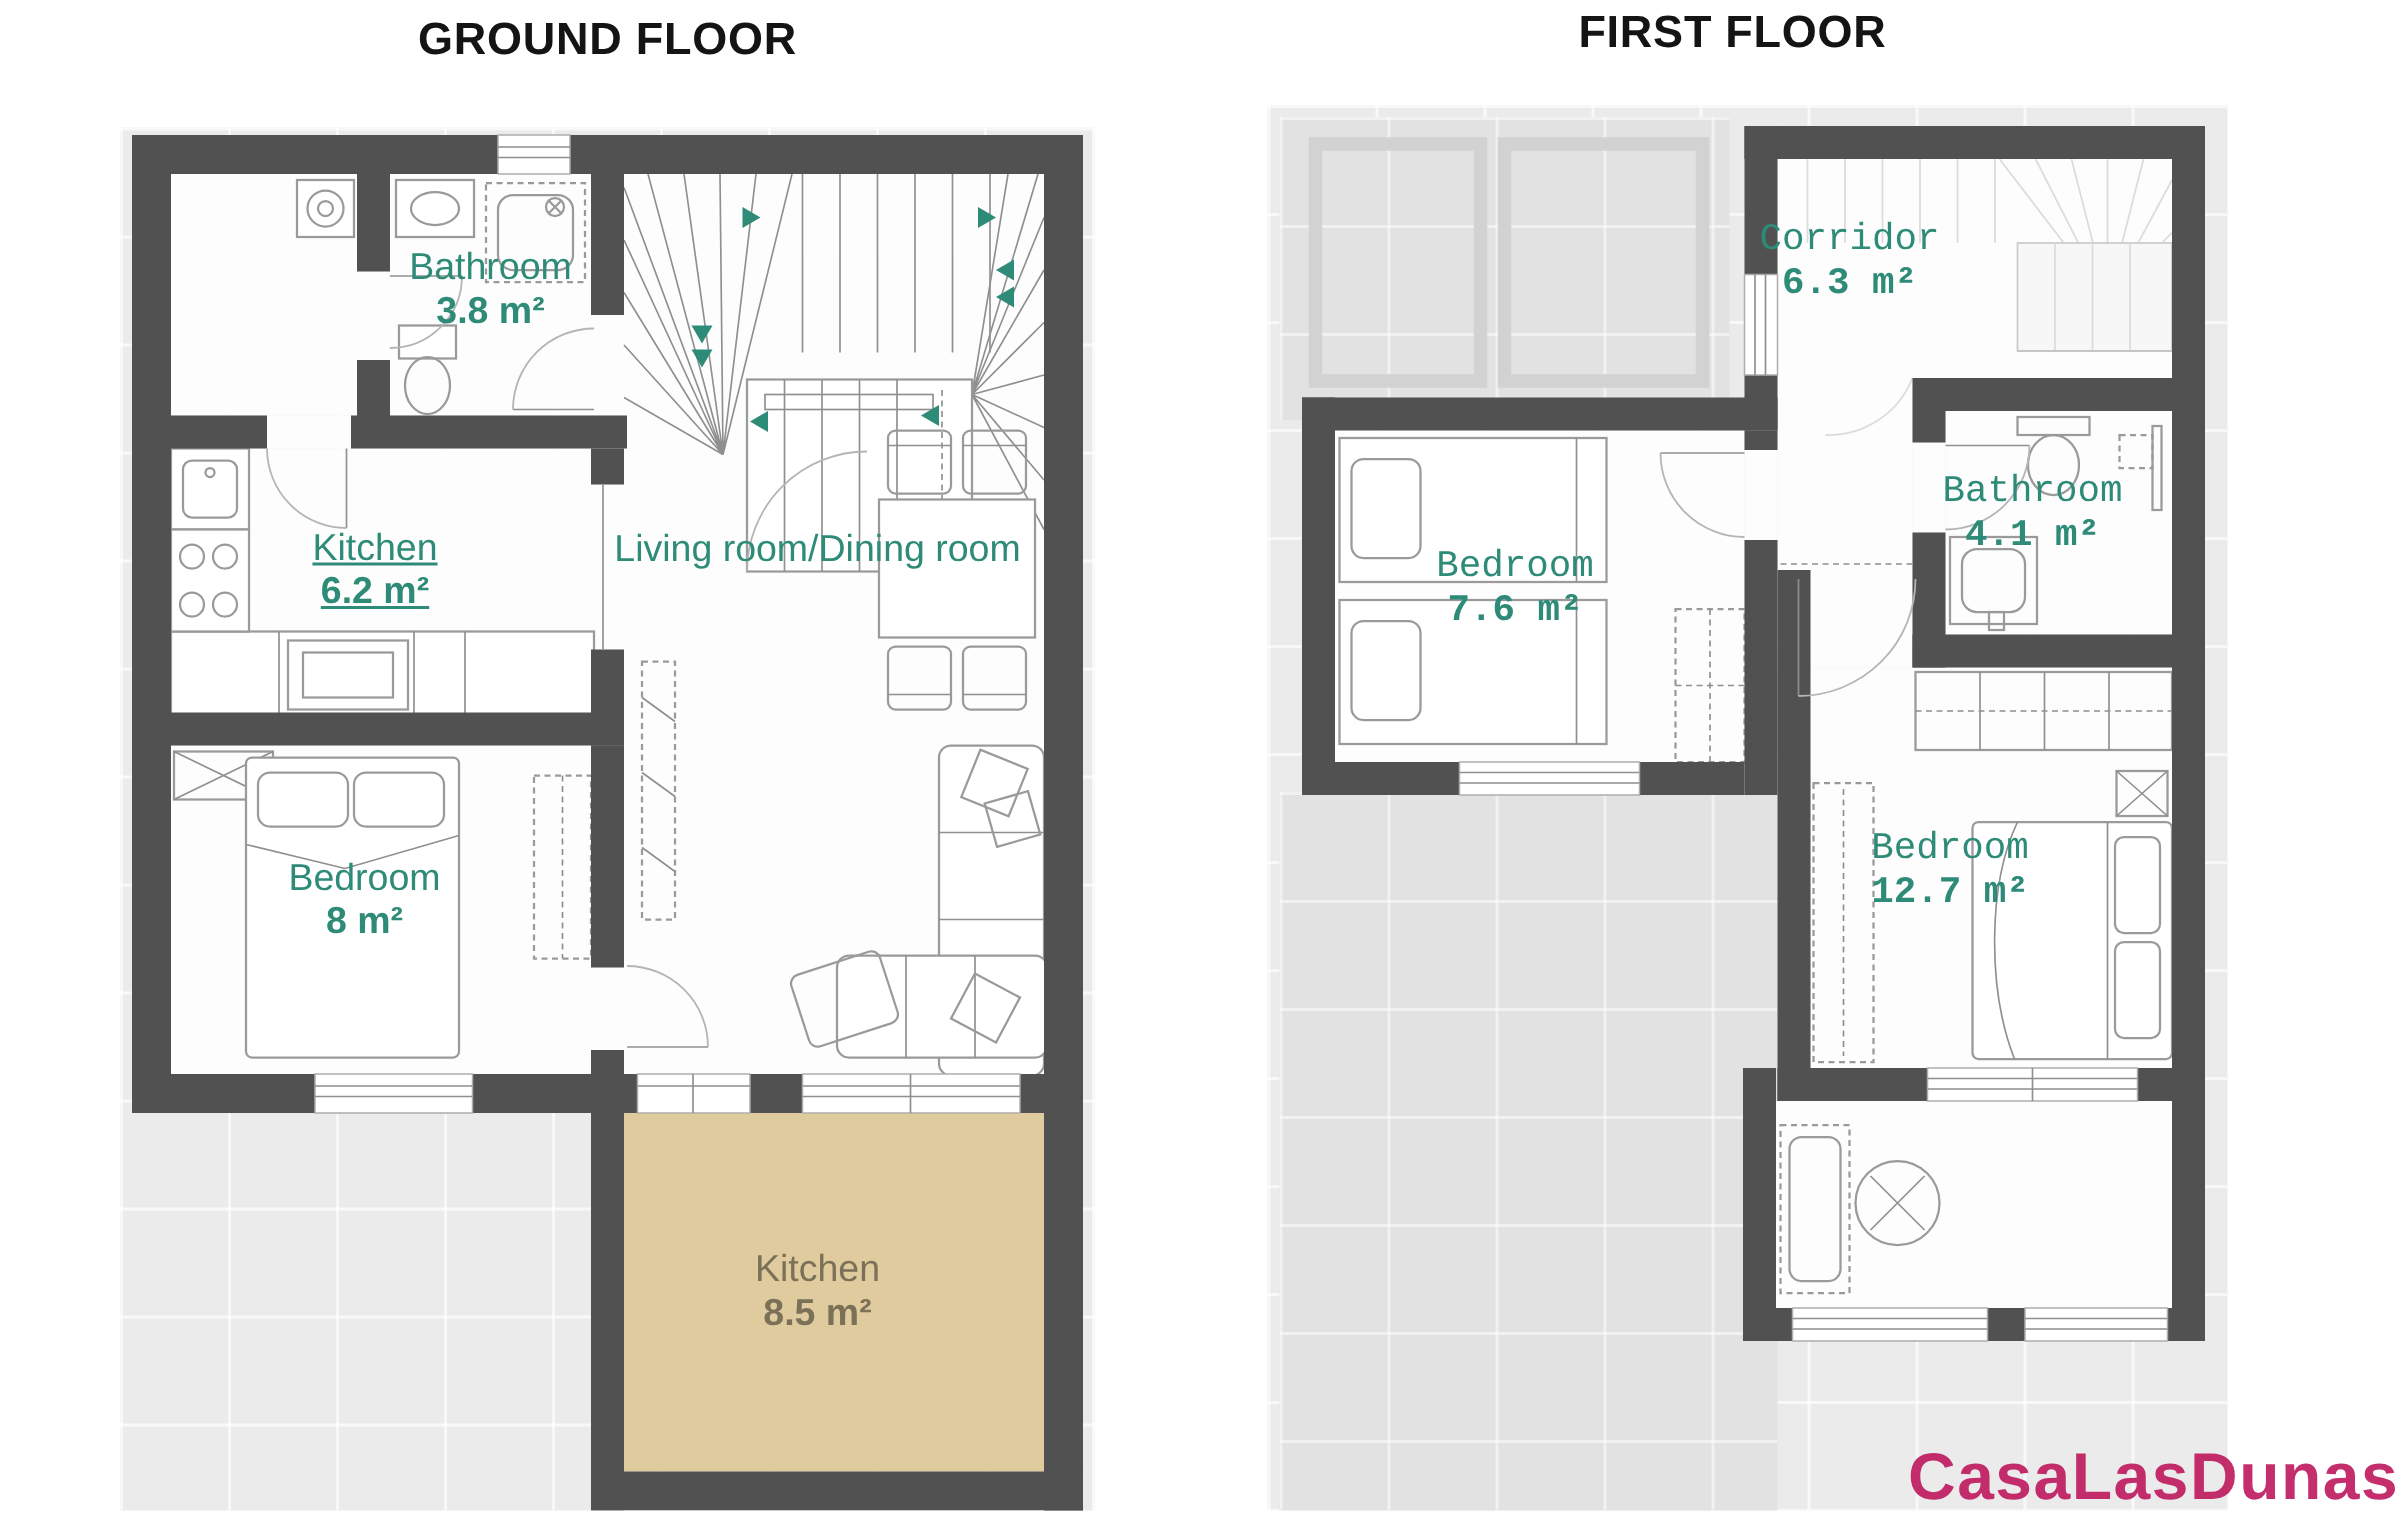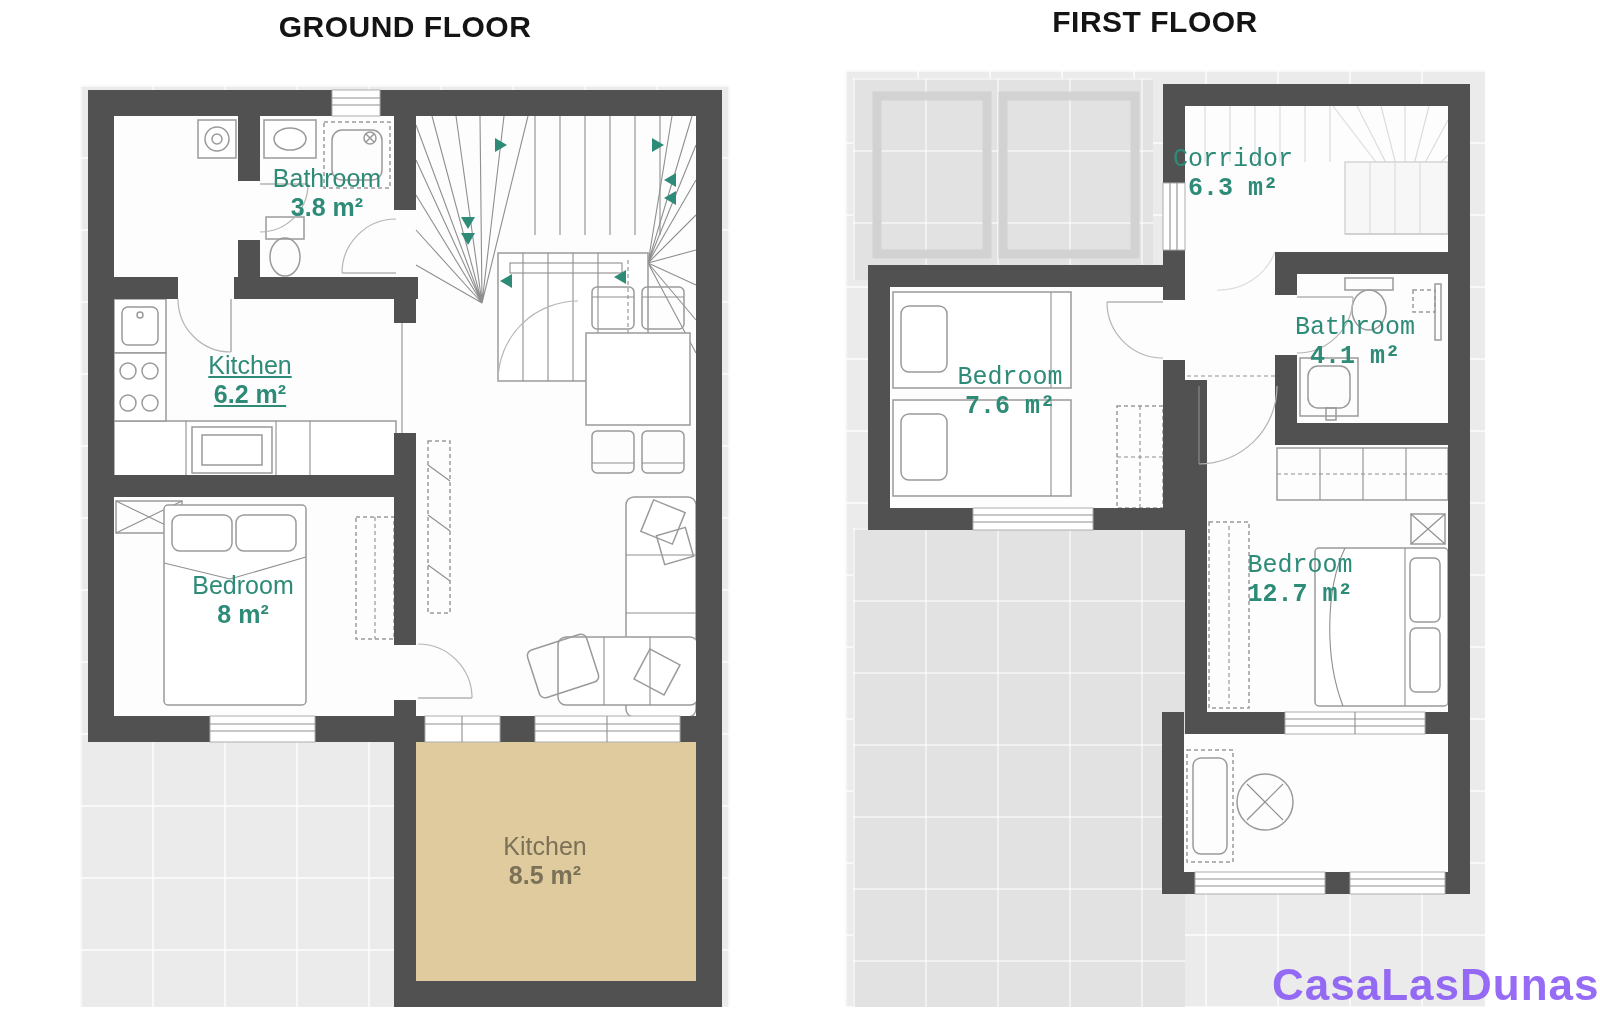--- a/index.html
+++ b/index.html
@@ -13,21 +13,21 @@
          background-size:72px 72px;}
   .gray-area{position:absolute;background-color:#e2e2e2;
          background-image:linear-gradient(rgba(255,255,255,.5) 2px,transparent 2px),
                           linear-gradient(90deg,rgba(255,255,255,.5) 2px,transparent 2px);
          background-size:72px 72px;}
   .plan-svg{position:absolute;left:0;top:0;}
   .room-label{position:absolute;text-align:center;color:#2e8b78;font-size:25px;line-height:1.14;}
   .room-label .a{font-weight:bold;}
   .room-label.terrace{color:#7a7157;}
   #watermark{position:absolute;left:1272px;top:960px;font-size:44px;font-weight:600;
-             color:#8b5cf6;letter-spacing:1px;opacity:.9;}
+             color:#be185d;letter-spacing:1px;opacity:.9;}
   
   .w{fill:#515151;}
   .room{fill:#fdfdfd;}
   .tan{fill:#e0cb9e;}
   .f{fill:none;stroke:#9a9a9a;stroke-width:1.5;}
   .wf{fill:#fff;stroke:#9a9a9a;stroke-width:1.5;}
   .d{stroke-dasharray:4 3;}
   .thin{fill:none;stroke:#8f8f8f;stroke-width:1.1;}
   .lt{fill:none;stroke:#dcdcdc;stroke-width:1.2;}
   .mid{fill:none;stroke:#c6c6c6;stroke-width:1.2;}
@@ -202,20 +202,21 @@
 
     <div class="room-label" style="left:167px;top:79px;width:160px;">
       <div>Bathroom</div>
       <div class="a">3.8 m²</div>
     </div>
     <div class="room-label" style="left:90px;top:266px;width:160px;text-decoration:underline;">
       <div>Kitchen</div>
       <div class="a">6.2 m²</div>
     </div>
     <div class="room-label" style="left:325px;top:267px;width:280px;">
+      <div>Living room/Dining room</div>
     </div>
     <div class="room-label" style="left:83px;top:486px;width:160px;">
       <div>Bedroom</div>
       <div class="a">8 m²</div>
     </div>
     <div class="room-label terrace" style="left:385px;top:747px;width:160px;">
       <div>Kitchen</div>
       <div class="a">8.5 m²</div>
     </div>
   </div>

